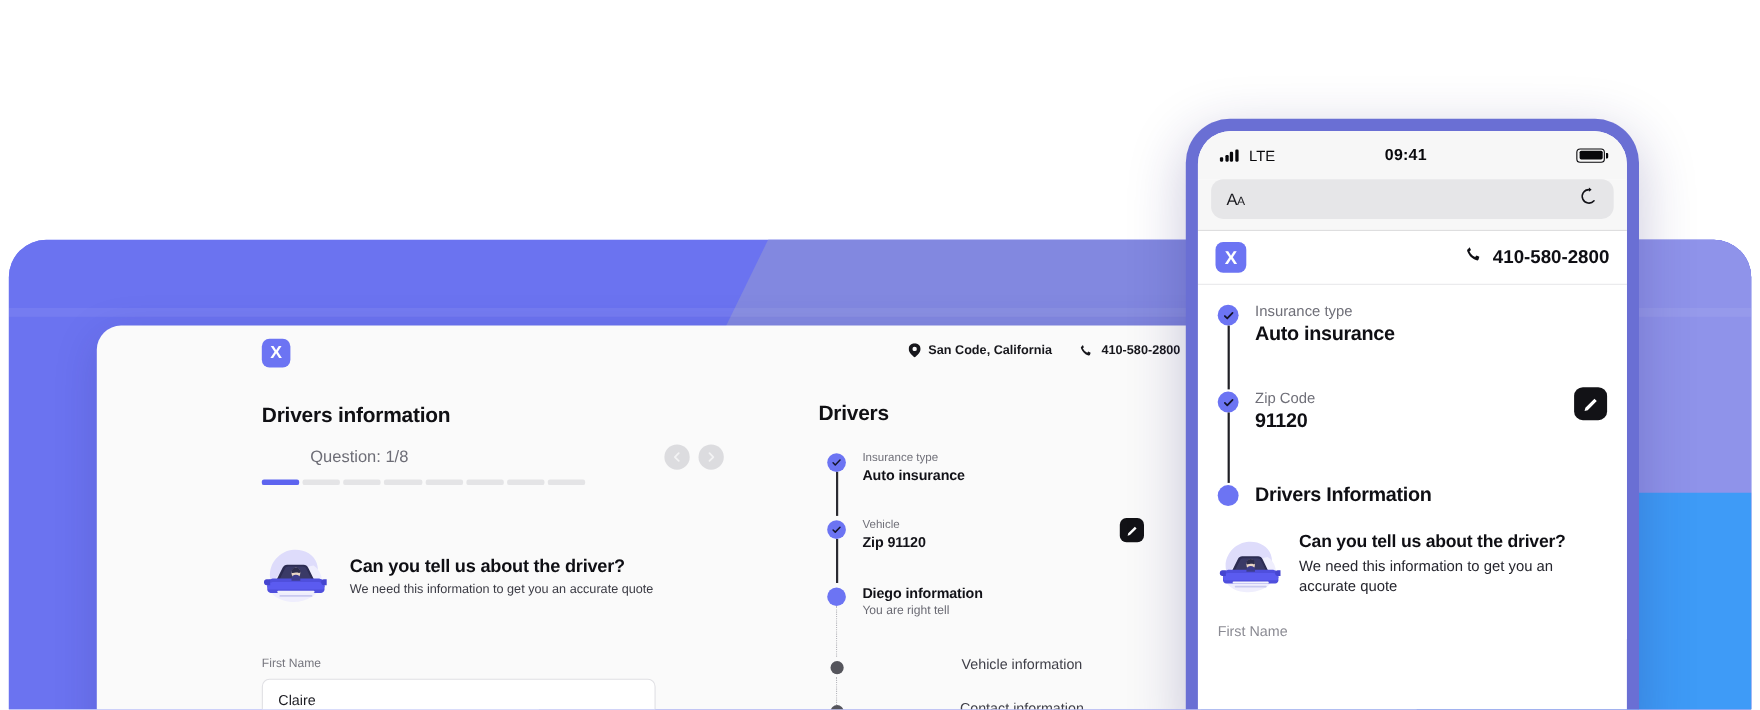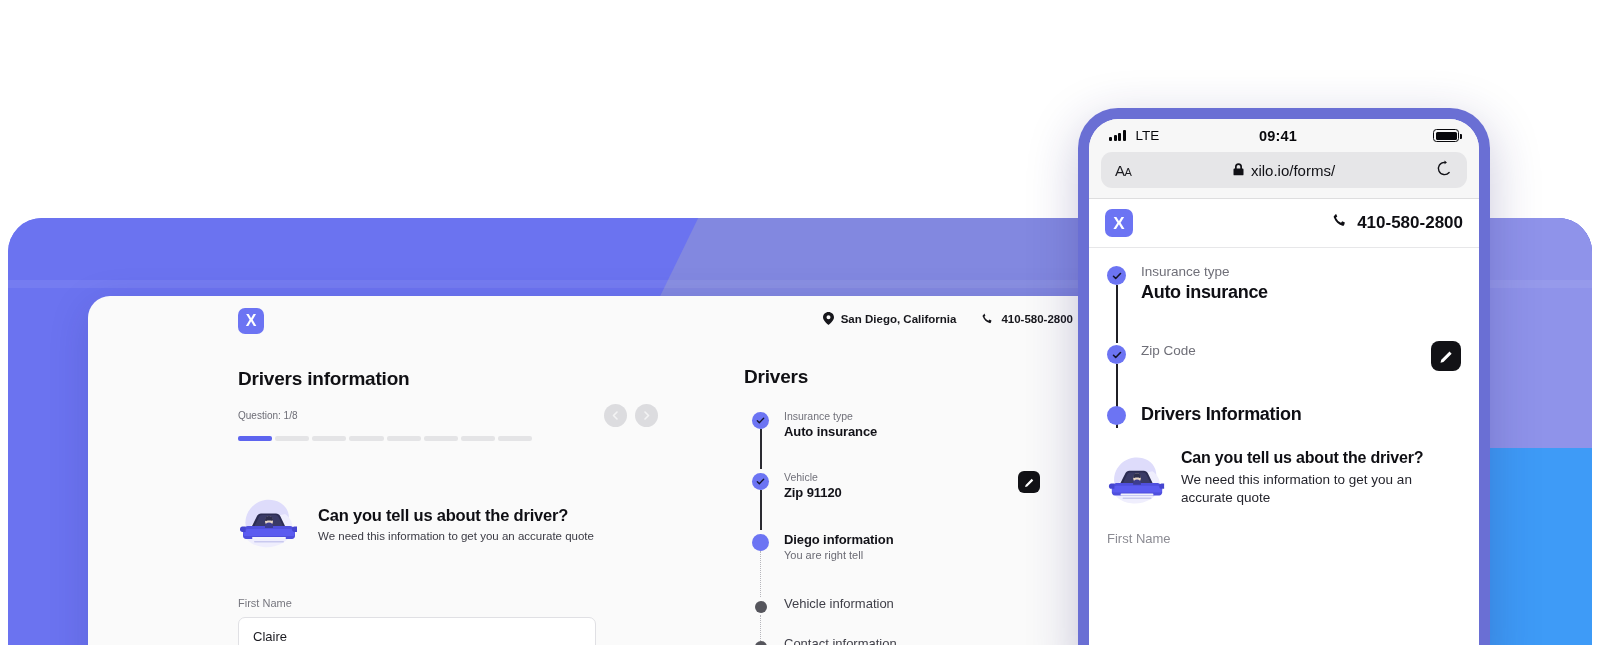--- a/index.html
+++ b/index.html
@@ -88,21 +88,21 @@
   
   .left-col {
     position: absolute; left: 150px; top: 72px; width: 420px;
   }
   .sec-title {
     font-size: 19px; font-weight: 700; color: #101014; letter-spacing: -0.2px;
   }
   .q-row {
     margin-top: 14px; display: flex; align-items: center; justify-content: space-between;
   }
-  .q-label { font-size: 10px; color: #6d6d76; font-weight: 400; }
+  .q-label { font-size: 15px; color: #6d6d76; font-weight: 400; margin-left: 44px; }
   .navs { display: flex; gap: 8px; }
   .nav-btn {
     width: 23px; height: 23px; border-radius: 50%;
     background: #dcdcdf;
     display: flex; align-items: center; justify-content: center;
   }
   .nav-btn svg { display: block; }
 
   .progress {
     margin-top: 9px;
@@ -141,21 +141,21 @@
   .tl-dot.curr { background: #6c74f3; }
   .tl-dot.todo { background: #55555c; width: 12px; height: 12px; left: 10.5px; top: 5px; }
   .tl-line {
     position: absolute; left: 16px; top: 19px; width: 1.5px;
     background: #2a2a31;
   }
   .tl-line.dotted { background: none; border-left: 1.5px dotted #b6b6bc; width: 0; }
   .tl-small { font-size: 10.5px; color: #71717a; }
   .tl-strong { font-size: 13px; font-weight: 700; color: #121218; margin-top: 2px; letter-spacing: -0.1px; }
   .tl-sub { font-size: 11px; color: #6a6a73; margin-top: 2px; }
-  .tl-muted { font-size: 13px; color: #3f3f48; font-weight: 400; }
+  .tl-muted { font-size: 13px; color: #3f3f48; font-weight: 400; text-align: center; }
   .edit-btn {
     position: absolute; right: 34px; top: 0;
     width: 22px; height: 22px; border-radius: 6px; background: #121216;
     display: flex; align-items: center; justify-content: center;
   }
 
   
   .phone {
     position: absolute; left: 1078px; top: 108px;
     width: 412px; height: 560px;
@@ -165,21 +165,21 @@
     box-shadow: 0 14px 50px rgba(40,30,110,0.25);
   }
   .phone-screen {
     width: 100%; height: 100%;
     background: #ffffff;
     border-radius: 30px 30px 0 0;
     overflow: hidden;
     position: relative;
   }
   .ph-status {
-    height: 33px; background: #f7f7f7;
+    height: 44px; background: #f7f7f7;
     display: flex; align-items: center; padding: 0 20px;
     position: relative;
   }
   .ph-sig { display: flex; align-items: flex-end; gap: 1.5px; height: 11px; }
   .ph-sig i { display: block; width: 3px; background: #08080b; border-radius: 1px; }
   .ph-lte { margin-left: 10px; font-size: 13.5px; font-weight: 400; color: #08080b; }
   .ph-time {
     position: absolute; left: 0; right: 12px; text-align: center;
     font-size: 14.5px; font-weight: 700; color: #08080b; letter-spacing: 0.2px;
   }
@@ -268,21 +268,21 @@
 
     <div class="dw-topbar">
       <div class="brand-logo">X</div>
       <div class="dw-meta">
         <div class="meta-item">
           <span>
             <svg width="11" height="13" viewBox="0 0 11 13">
                   <path d="M5.5 0C2.5 0 0 2.4 0 5.3 0 9 5.5 13 5.5 13S11 9 11 5.3C11 2.4 8.5 0 5.5 0zm0 7.2a2 2 0 110-4 2 2 0 010 4z" fill="#17171c"></path>
                 </svg>
           </span>
-          <span>San Diego, California</span>
+          <span>San Code, California</span>
         </div>
         <div class="meta-item">
           <span>
             <svg width="12" height="12" viewBox="0 0 12 12">
                   <path d="M2.4.6l1 2.1-1.1 1a8 8 0 004.1 4l1-1.1 2.1 1-.6 1.9c-.2.6-.8.8-1.4.6C4.1 9 2.1 7 .7 3.5c-.3-.7 0-1.3.6-1.6L2.4.6z" fill="#17171c"></path>
                 </svg>
           </span>
           <span>410-580-2800</span>
         </div>
       </div>
@@ -414,28 +414,20 @@
       <span class="ph-lte">LTE</span>
       <span class="ph-time">09:41</span>
       <span class="ph-batt">
             <i></i>
           </span>
     </div>
 
     <div class="ph-urlbar">
       <div class="ph-url">
         <span class="ph-aa">A<small>A</small></span>
-        <span class="ph-urltext">
-          <span>
-            <svg width="11" height="13" viewBox="0 0 11 13">
-                  <path d="M2 5.5V3.8A3.5 3.5 0 019 3.8v1.7h.6c.5 0 .9.4.9.9v5c0 .5-.4.9-.9.9H1.4a.9.9 0 01-.9-.9v-5c0-.5.4-.9.9-.9H2zm1.7 0h3.6V3.8a1.8 1.8 0 00-3.6 0v1.7z" fill="#111116"></path>
-                </svg>
-          </span>
-          <span>xilo.io/forms/</span>
-        </span>
         <span class="ph-reload">
           <svg width="17" height="17" viewBox="0 0 18 18">
                 <path d="M9 2.5a6.5 6.5 0 104.9 10.8" stroke="#111116" stroke-width="1.5" fill="none" stroke-linecap="round"></path>
                 <path d="M9 0.6v4l2.6-2z" fill="#111116"></path>
               </svg>
         </span>
       </div>
     </div>
 
     <div class="ph-divider"></div>
@@ -467,20 +459,21 @@
       </div>
 
       <div class="ph-tl-item" style="padding-bottom:46px">
         <div class="ph-dot">
           <svg width="10" height="10" viewBox="0 0 10 10">
                 <path d="M1.5 5.3l2.2 2.2L8.5 2.5" stroke="#14142b" stroke-width="1.6" fill="none" stroke-linecap="round" stroke-linejoin="round"></path>
               </svg>
         </div>
         <div class="ph-line" style="height:64px"></div>
         <div class="ph-lbl">Zip Code</div>
+        <div class="ph-val">91120</div>
         <div class="ph-edit">
           <svg width="15" height="15" viewBox="0 0 12 12">
                 <path d="M1.8 8.6L8.4 2l1.7 1.7-6.6 6.6-2.3.6.6-2.3z" fill="#fff"></path>
               </svg>
         </div>
       </div>
 
       <div class="ph-tl-item">
         <div class="ph-dot"></div>
         <div class="ph-head">Drivers Information</div>

